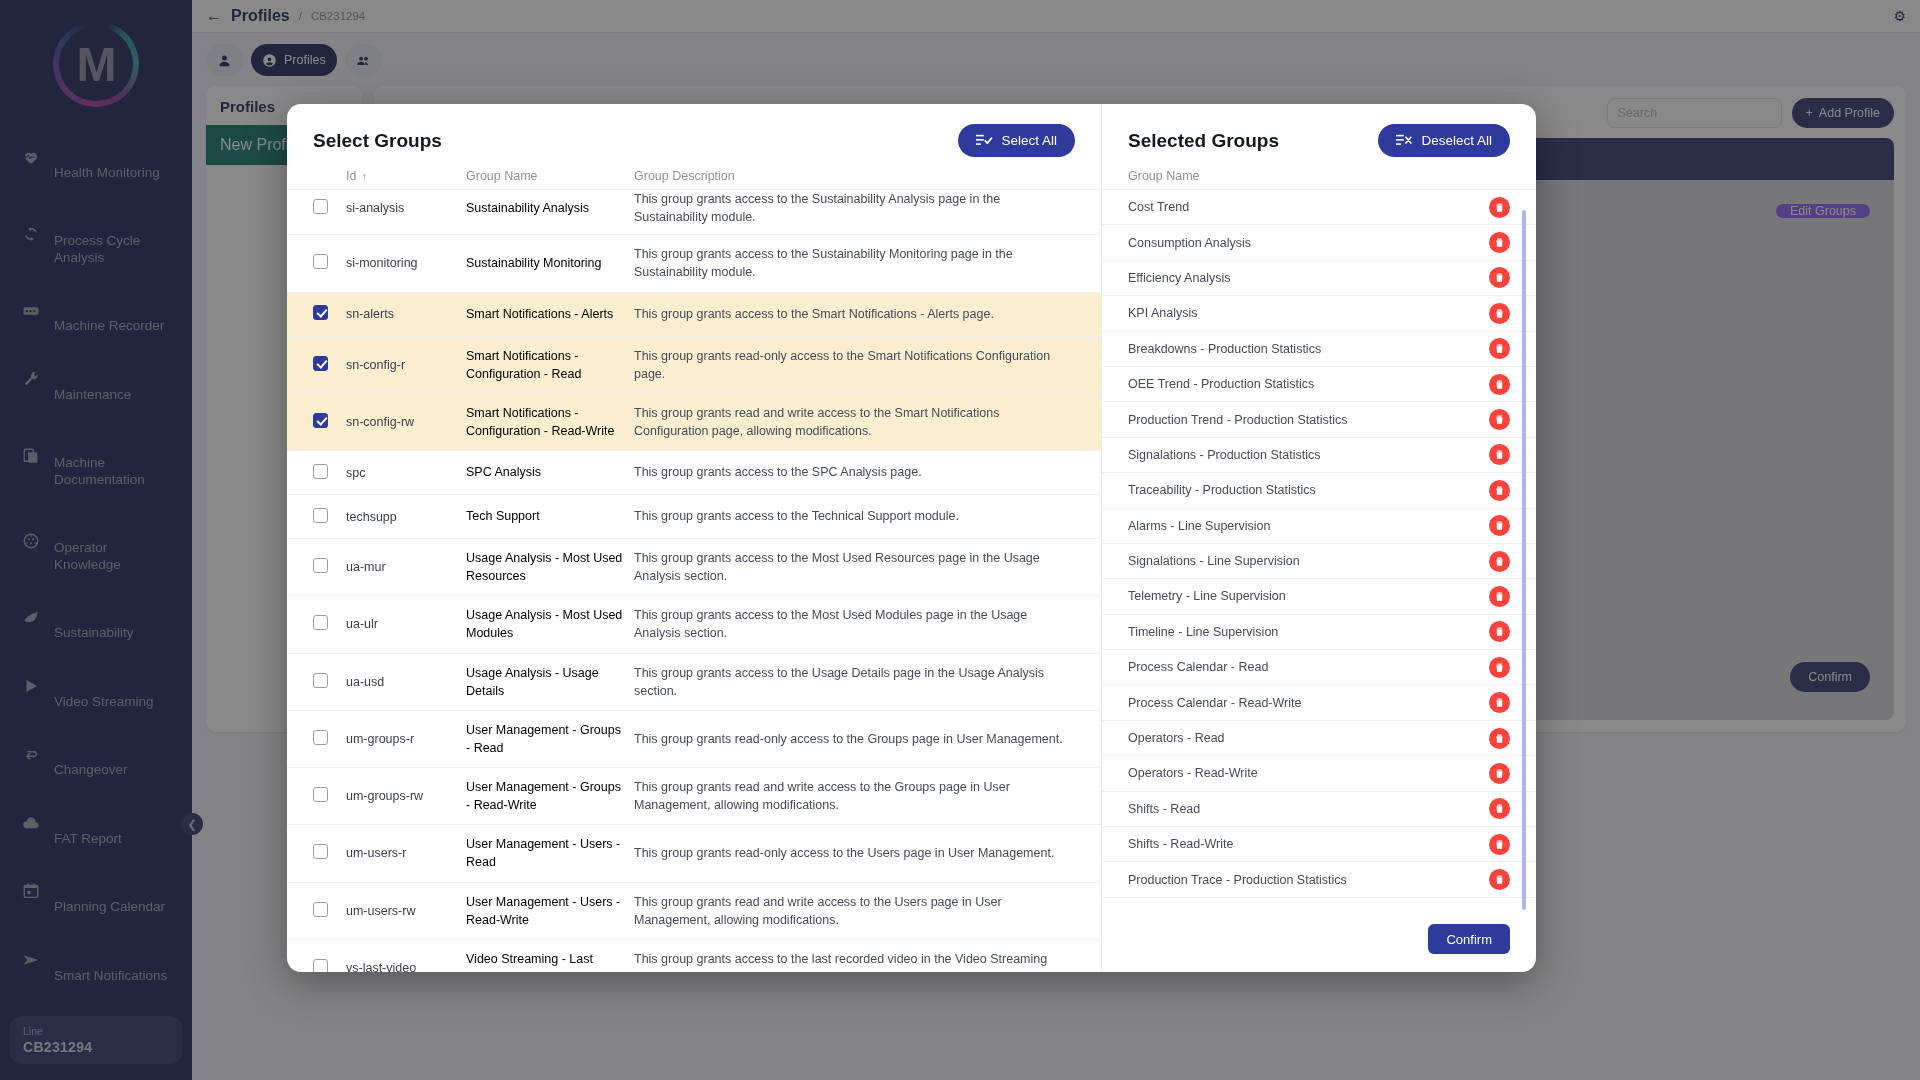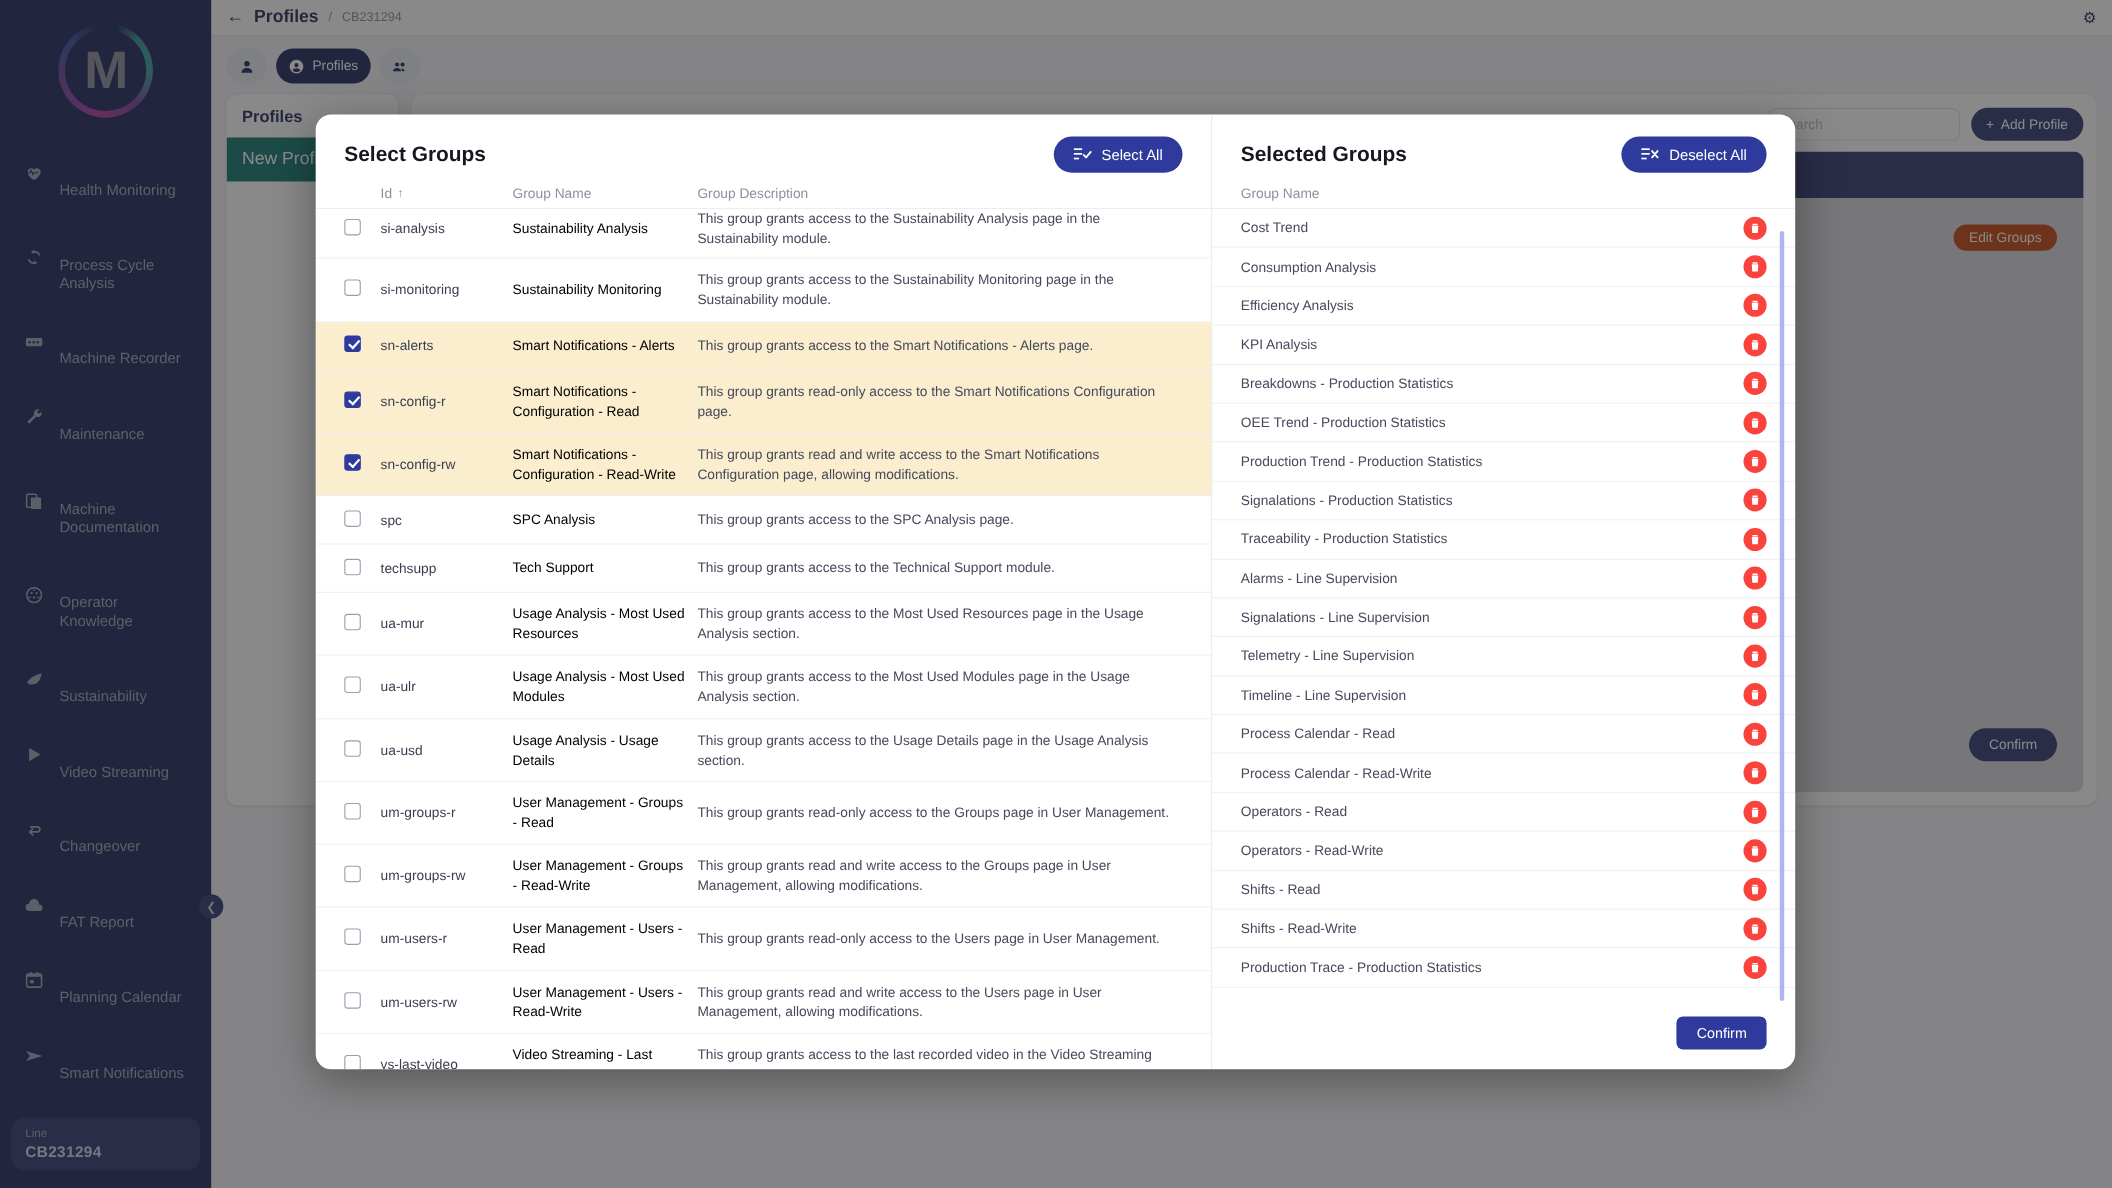--- a/index.html
+++ b/index.html
@@ -114,38 +114,38 @@
   .btn-primary {
     height: 30px; border-radius: 15px; background: #2b3470; color: #fff;
     font-size: 12.5px; display: inline-flex; align-items: center; gap: 6px;
     padding: 0 14px; border: none; cursor: pointer;
   }
   .pr-body { margin-top: 10px; }
   .card-strip { height: 42px; background: #2b3470; border-radius: 8px 8px 0 0; }
   .card-body { background: #d7d8dd; height: 540px; border-radius: 0 0 8px 8px; position: relative; }
   .edit-groups-btn {
     position: absolute; top: 24px; right: 24px;
-    height: 24px; border-radius: 15px; background: #c2410c; color: #fff;
+    height: 14px; border-radius: 15px; background: #8b5cf6; color: #fff;
     font-size: 12.5px; display: inline-flex; align-items: center; padding: 0 14px; border: none; cursor: pointer;
   }
   .confirm-bg-btn {
     position: absolute; bottom: 28px; right: 24px;
     height: 30px; border-radius: 15px; background: #2b3470; color: #fff;
     font-size: 12.5px; display: inline-flex; align-items: center; padding: 0 18px; border: none; cursor: pointer;
   }
 
   
   .overlay {
     position: absolute; inset: 0; background: rgba(40,40,40,.55); z-index: 20;
   }
 
   
   .modal {
     position: absolute; z-index: 30;
-    left: 287px; top: 104px; width: 1345px; height: 868px;
+    left: 287px; top: 104px; width: 1249px; height: 868px;
     background: #fff; border-radius: 14px;
     box-shadow: 0 10px 40px rgba(0,0,0,.35);
     display: flex; overflow: hidden;
   }
   .modal-col { display: flex; flex-direction: column; position: relative; }
   .col-left { width: 815px; border-right: 1px solid #e9eaef; }
   .col-right { flex: 1; }
 
   .modal-head {
     display: flex; align-items: center; justify-content: space-between;

